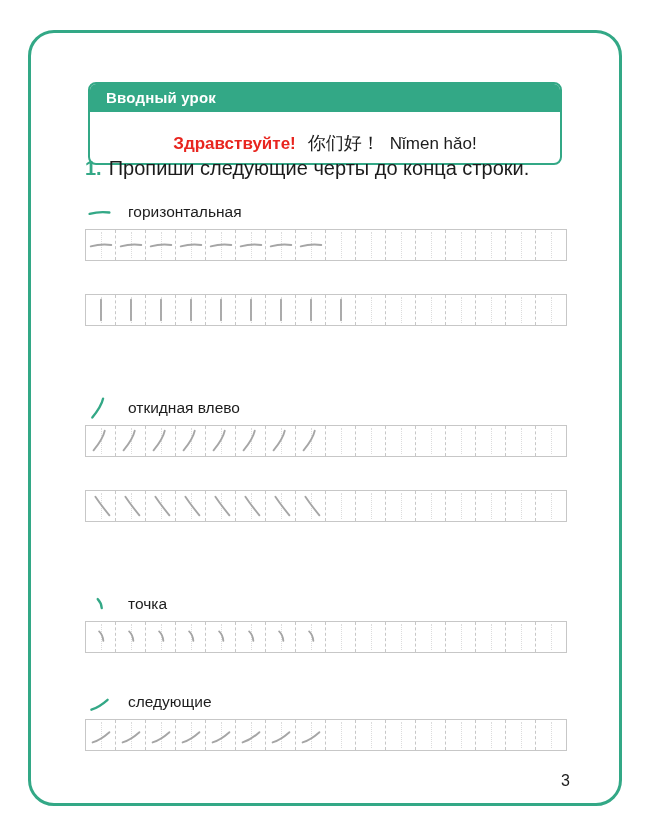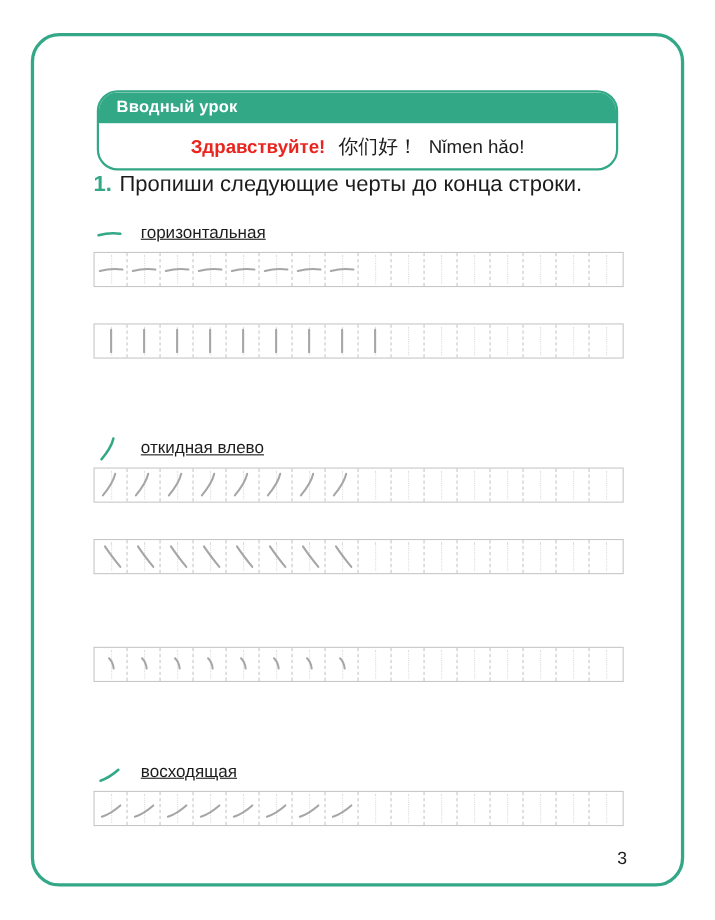--- a/index.html
+++ b/index.html
@@ -25,35 +25,35 @@
     left:28px;top:30px;right:28px;bottom:30px;
     border:3px solid var(--green);
     border-radius:26px;
     pointer-events:none;
   }
   
   .lesson-box{
     position:absolute;
     left:88px;top:82px;width:474px;
     border:2px solid var(--green);
-    border-radius:19px;
+    border-radius:8px;
     overflow:hidden;
     background:#fff;
   }
   .lesson-tab{
     background:var(--green);
     color:#fff;
     font-weight:bold;
     font-size:15px;
     padding:5px 16px 6px;
     letter-spacing:.2px;
   }
   .greeting{
     text-align:center;
-    padding:9px 8px 8px;
+    padding:19px 8px 8px;
     font-size:17px;
     white-space:nowrap;
   }
   .greeting .ru{
     color:var(--red);
     font-weight:bold;
     margin-right:12px;
     font-size:17px;
   }
   .greeting .zh{
@@ -73,21 +73,20 @@
   .ex-num{
     color:var(--green);
     font-weight:bold;
     margin-right:7px;
   }
   
   #rows{
     position:absolute;
     left:85px;top:196px;
     width:482px;
-    text-decoration:underline;
   }
   .stroke-row{height:98px;}
   .row-head{
     display:flex;
     align-items:center;
     gap:15px;
     height:32px;
     margin-bottom:1px;
   }
   .glyph{
@@ -375,20 +374,28 @@
           <div class="cell"></div>
           <div class="cell"></div>
           <div class="cell"></div>
           <div class="cell"></div>
           <div class="cell"></div>
           <div class="cell"></div>
         </div>
   </section>
 
   <section class="stroke-row">
+    <div class="row-head">
+      <span class="glyph">
+            <svg viewBox="0 0 30 30" width="27" height="27">
+              <path d="M13 9 Q17 13 17.5 19" fill="none" stroke="#33a886" stroke-width="2.6" stroke-linecap="round"></path>
+            </svg>
+          </span>
+      <span class="label">точка</span>
+    </div>
     <div class="grid">
           <div class="cell">
             <svg viewBox="0 0 30 30" width="28" height="28">
               <path d="M13 9 Q17 13 17.5 19" fill="none" stroke="#a6a6a6" stroke-width="2" stroke-linecap="round"></path>
             </svg>
           </div>
           <div class="cell">
             <svg viewBox="0 0 30 30" width="28" height="28">
               <path d="M13 9 Q17 13 17.5 19" fill="none" stroke="#a6a6a6" stroke-width="2" stroke-linecap="round"></path>
             </svg>
@@ -434,21 +441,21 @@
         </div>
   </section>
 
   <section class="stroke-row">
     <div class="row-head">
       <span class="glyph">
             <svg viewBox="0 0 30 30" width="27" height="27">
               <path d="M6 23 Q15 20 24 12" fill="none" stroke="#33a886" stroke-width="2.6" stroke-linecap="round"></path>
             </svg>
           </span>
-      <span class="label">восходящая</span>
+      <span class="label">следующие</span>
     </div>
     <div class="grid">
           <div class="cell">
             <svg viewBox="0 0 30 30" width="28" height="28">
               <path d="M6 23 Q15 20 24 12" fill="none" stroke="#a6a6a6" stroke-width="2" stroke-linecap="round"></path>
             </svg>
           </div>
           <div class="cell">
             <svg viewBox="0 0 30 30" width="28" height="28">
               <path d="M6 23 Q15 20 24 12" fill="none" stroke="#a6a6a6" stroke-width="2" stroke-linecap="round"></path>

